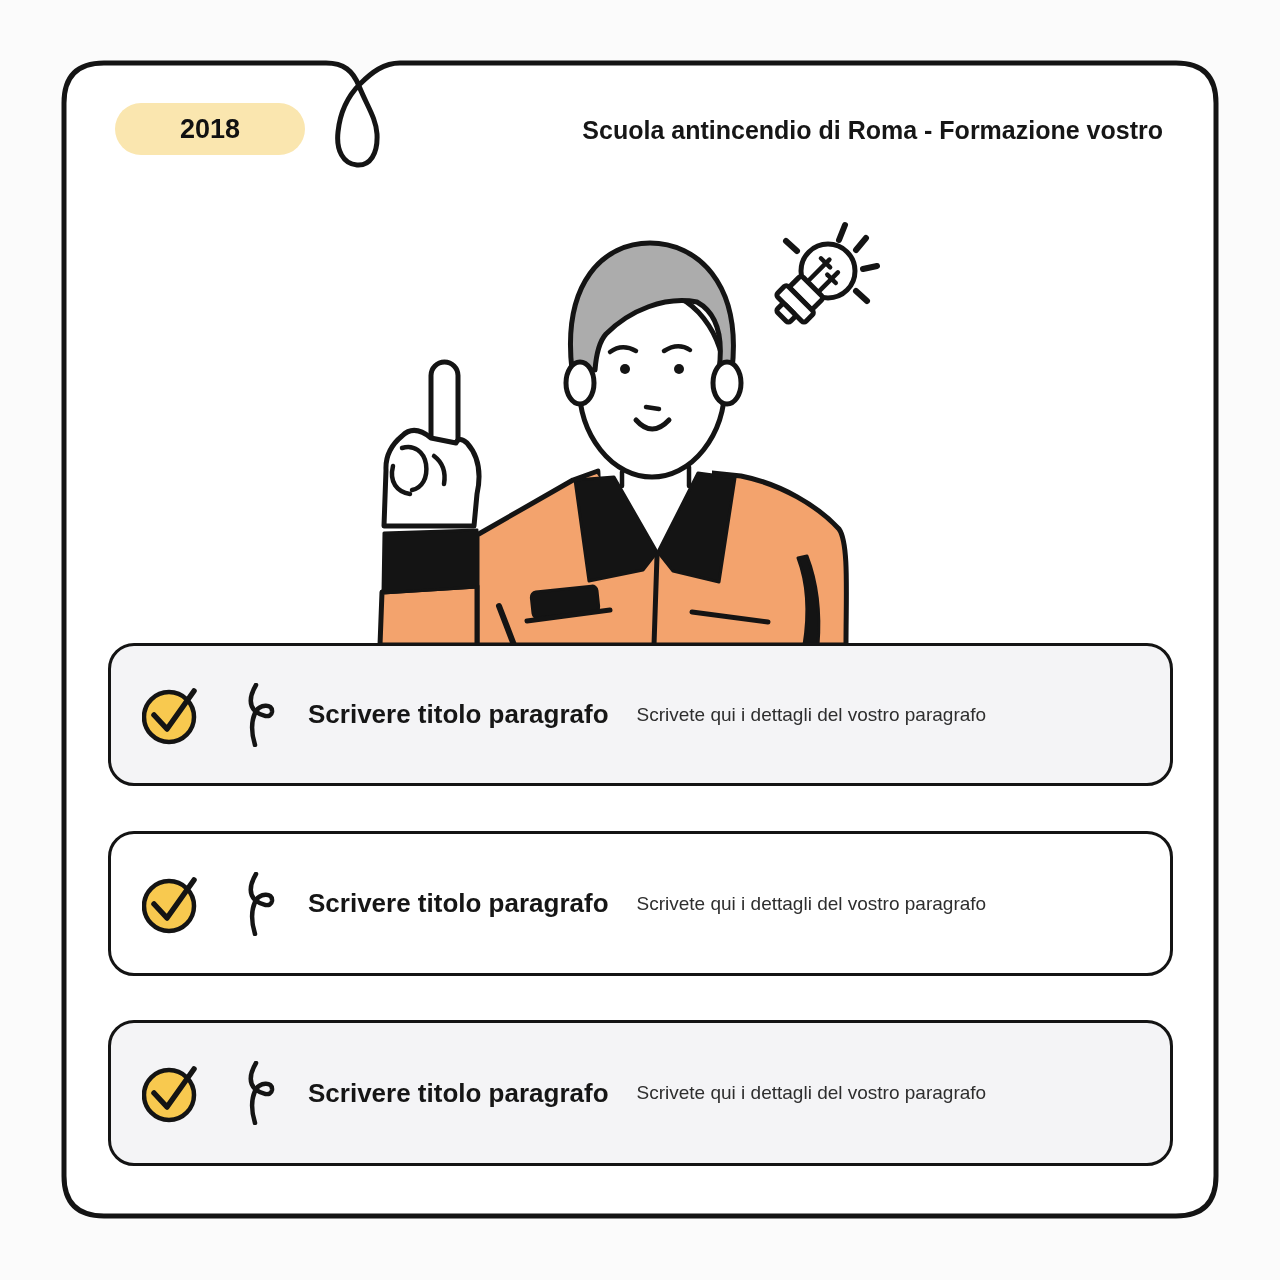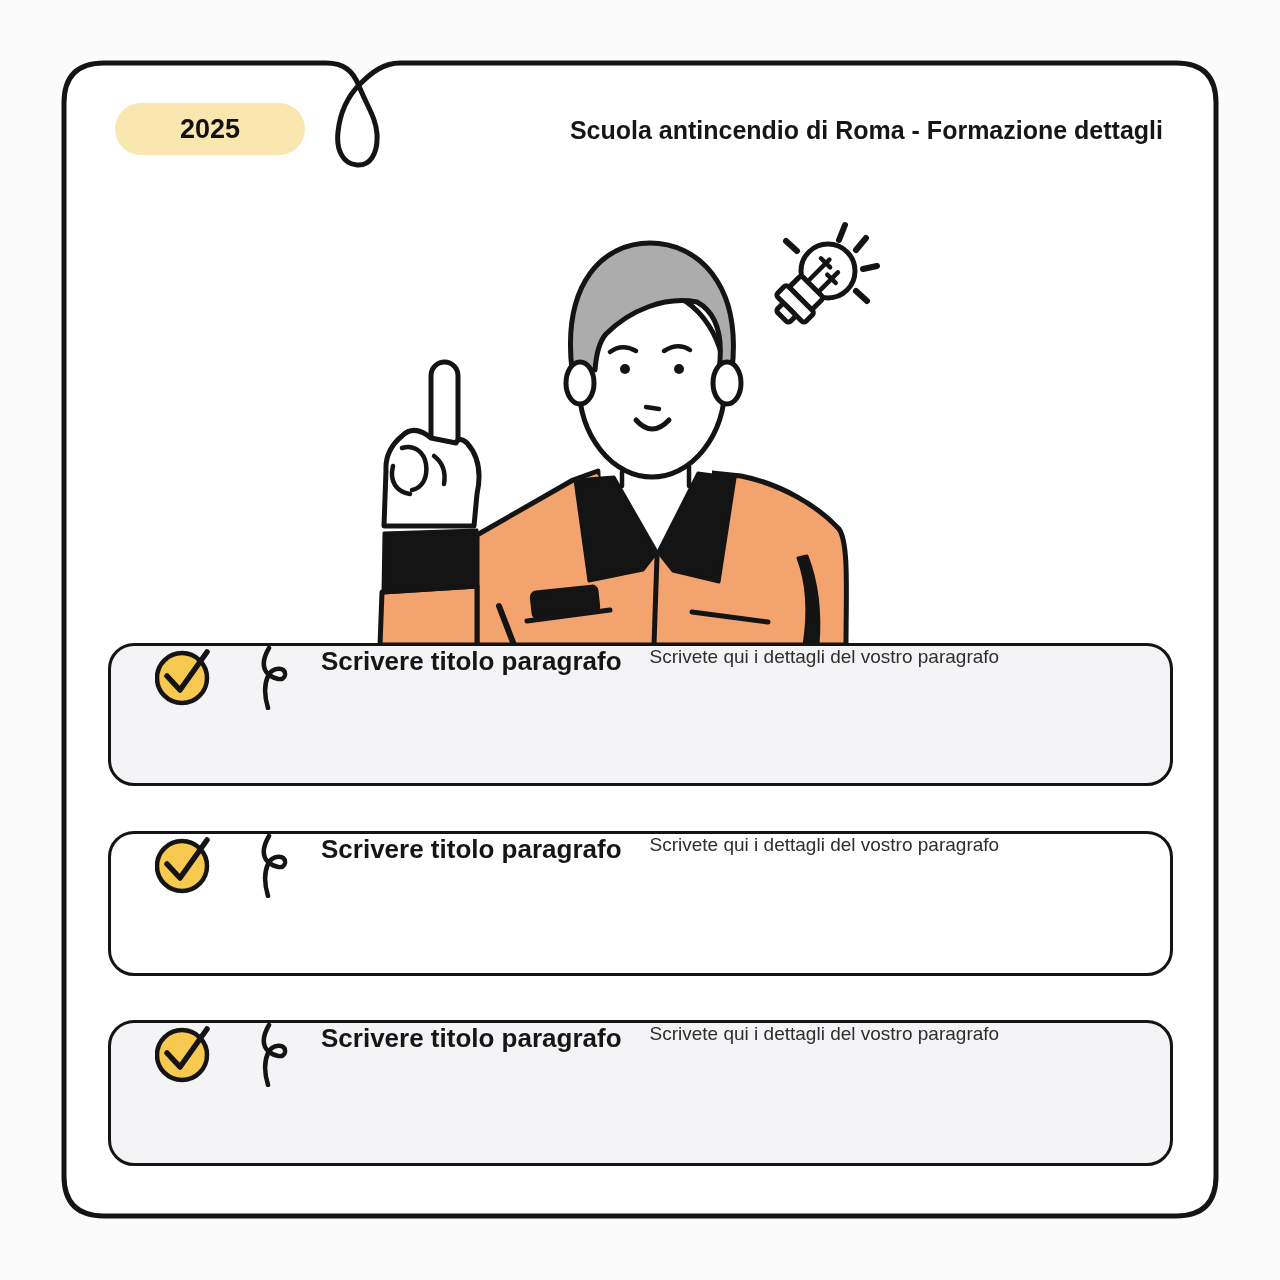--- a/index.html
+++ b/index.html
@@ -34,21 +34,21 @@
   .st4{fill:none;stroke:var(--c-line);stroke-width:4.5;stroke-linecap:round;stroke-linejoin:round}
   .st6{fill:none;stroke:var(--c-line);stroke-width:6;stroke-linecap:round;stroke-linejoin:round}
   .fw{fill:#fff;stroke:var(--c-line);stroke-width:5;stroke-linecap:round;stroke-linejoin:round}
   .fo{fill:var(--c-orange);stroke:var(--c-line);stroke-width:5;stroke-linejoin:round}
   .fh{fill:var(--c-hair);stroke:var(--c-line);stroke-width:5;stroke-linejoin:round}
   .fk{fill:var(--c-line);stroke:var(--c-line);stroke-width:3;stroke-linejoin:round}
   .fwn{fill:#fff}
   
   .row-card{
     left:108px;width:1065px;height:143px;border:3.5px solid var(--c-line);border-radius:26px;
-    display:flex;align-items:flex-start;padding-left:44px;background:var(--c-row_bg);
+    display:flex;align-items:center;padding-left:31px;background:var(--c-row_bg);
   }
   .row-card.alt{background:var(--c-row_alt_bg)}
   .row-1{top:643px}.row-2{top:831px;height:145px}.row-3{top:1020px;height:146px}
   .check-svg{width:60px;height:68px;margin-top:-8px;flex:0 0 auto}
   .check-circle{fill:var(--c-yellow);stroke:var(--c-line);stroke-width:4.5}
   .check-mark{fill:none;stroke:var(--c-line);stroke-width:5.5;stroke-linecap:round;stroke-linejoin:round}
   .squiggle-svg{width:32px;height:64px;margin-left:44px;flex:0 0 auto}
   .row-title{font-weight:bold;font-size:26px;color:#161616;margin-left:30px;white-space:nowrap}
   .row-detail{font-size:19px;color:var(--c-text_secondary);margin-left:28px;white-space:nowrap}
 </style>
@@ -64,24 +64,24 @@
     C 343,164 336,150 338,132
     C 340,112 349,95 360,84
     C 372,72 384,63 400,63
     H 1176 Q 1216,63 1216,103
     V 1176 Q 1216,1216 1176,1216
     H 104 Q 64,1216 64,1176
     V 103 Q 64,63 104,63 Z"></path>
 </svg>
 
 <div class="abs year-badge">
-  <span>2025</span>
+  <span>2018</span>
 </div>
 
-<div class="abs page-title">Scuola antincendio di Roma - Formazione dettagli</div>
+<div class="abs page-title">Scuola antincendio di Roma - Formazione vostro</div>
 
 <svg id="person-svg" class="abs" viewBox="360 215 530 432" aria-hidden="true">
 
   <g>
     <circle class="st" cx="828" cy="271" r="27" stroke-width="5.5"></circle>
     <g transform="rotate(45 828 271)">
       <path class="st4" d="M 821,290 L 821,262"></path>
       <path class="st4" d="M 836,291 L 836,265"></path>
       <path class="st4" d="M 814,267 L 827,267"></path>
       <path class="st4" d="M 830,274 L 842,274"></path>

